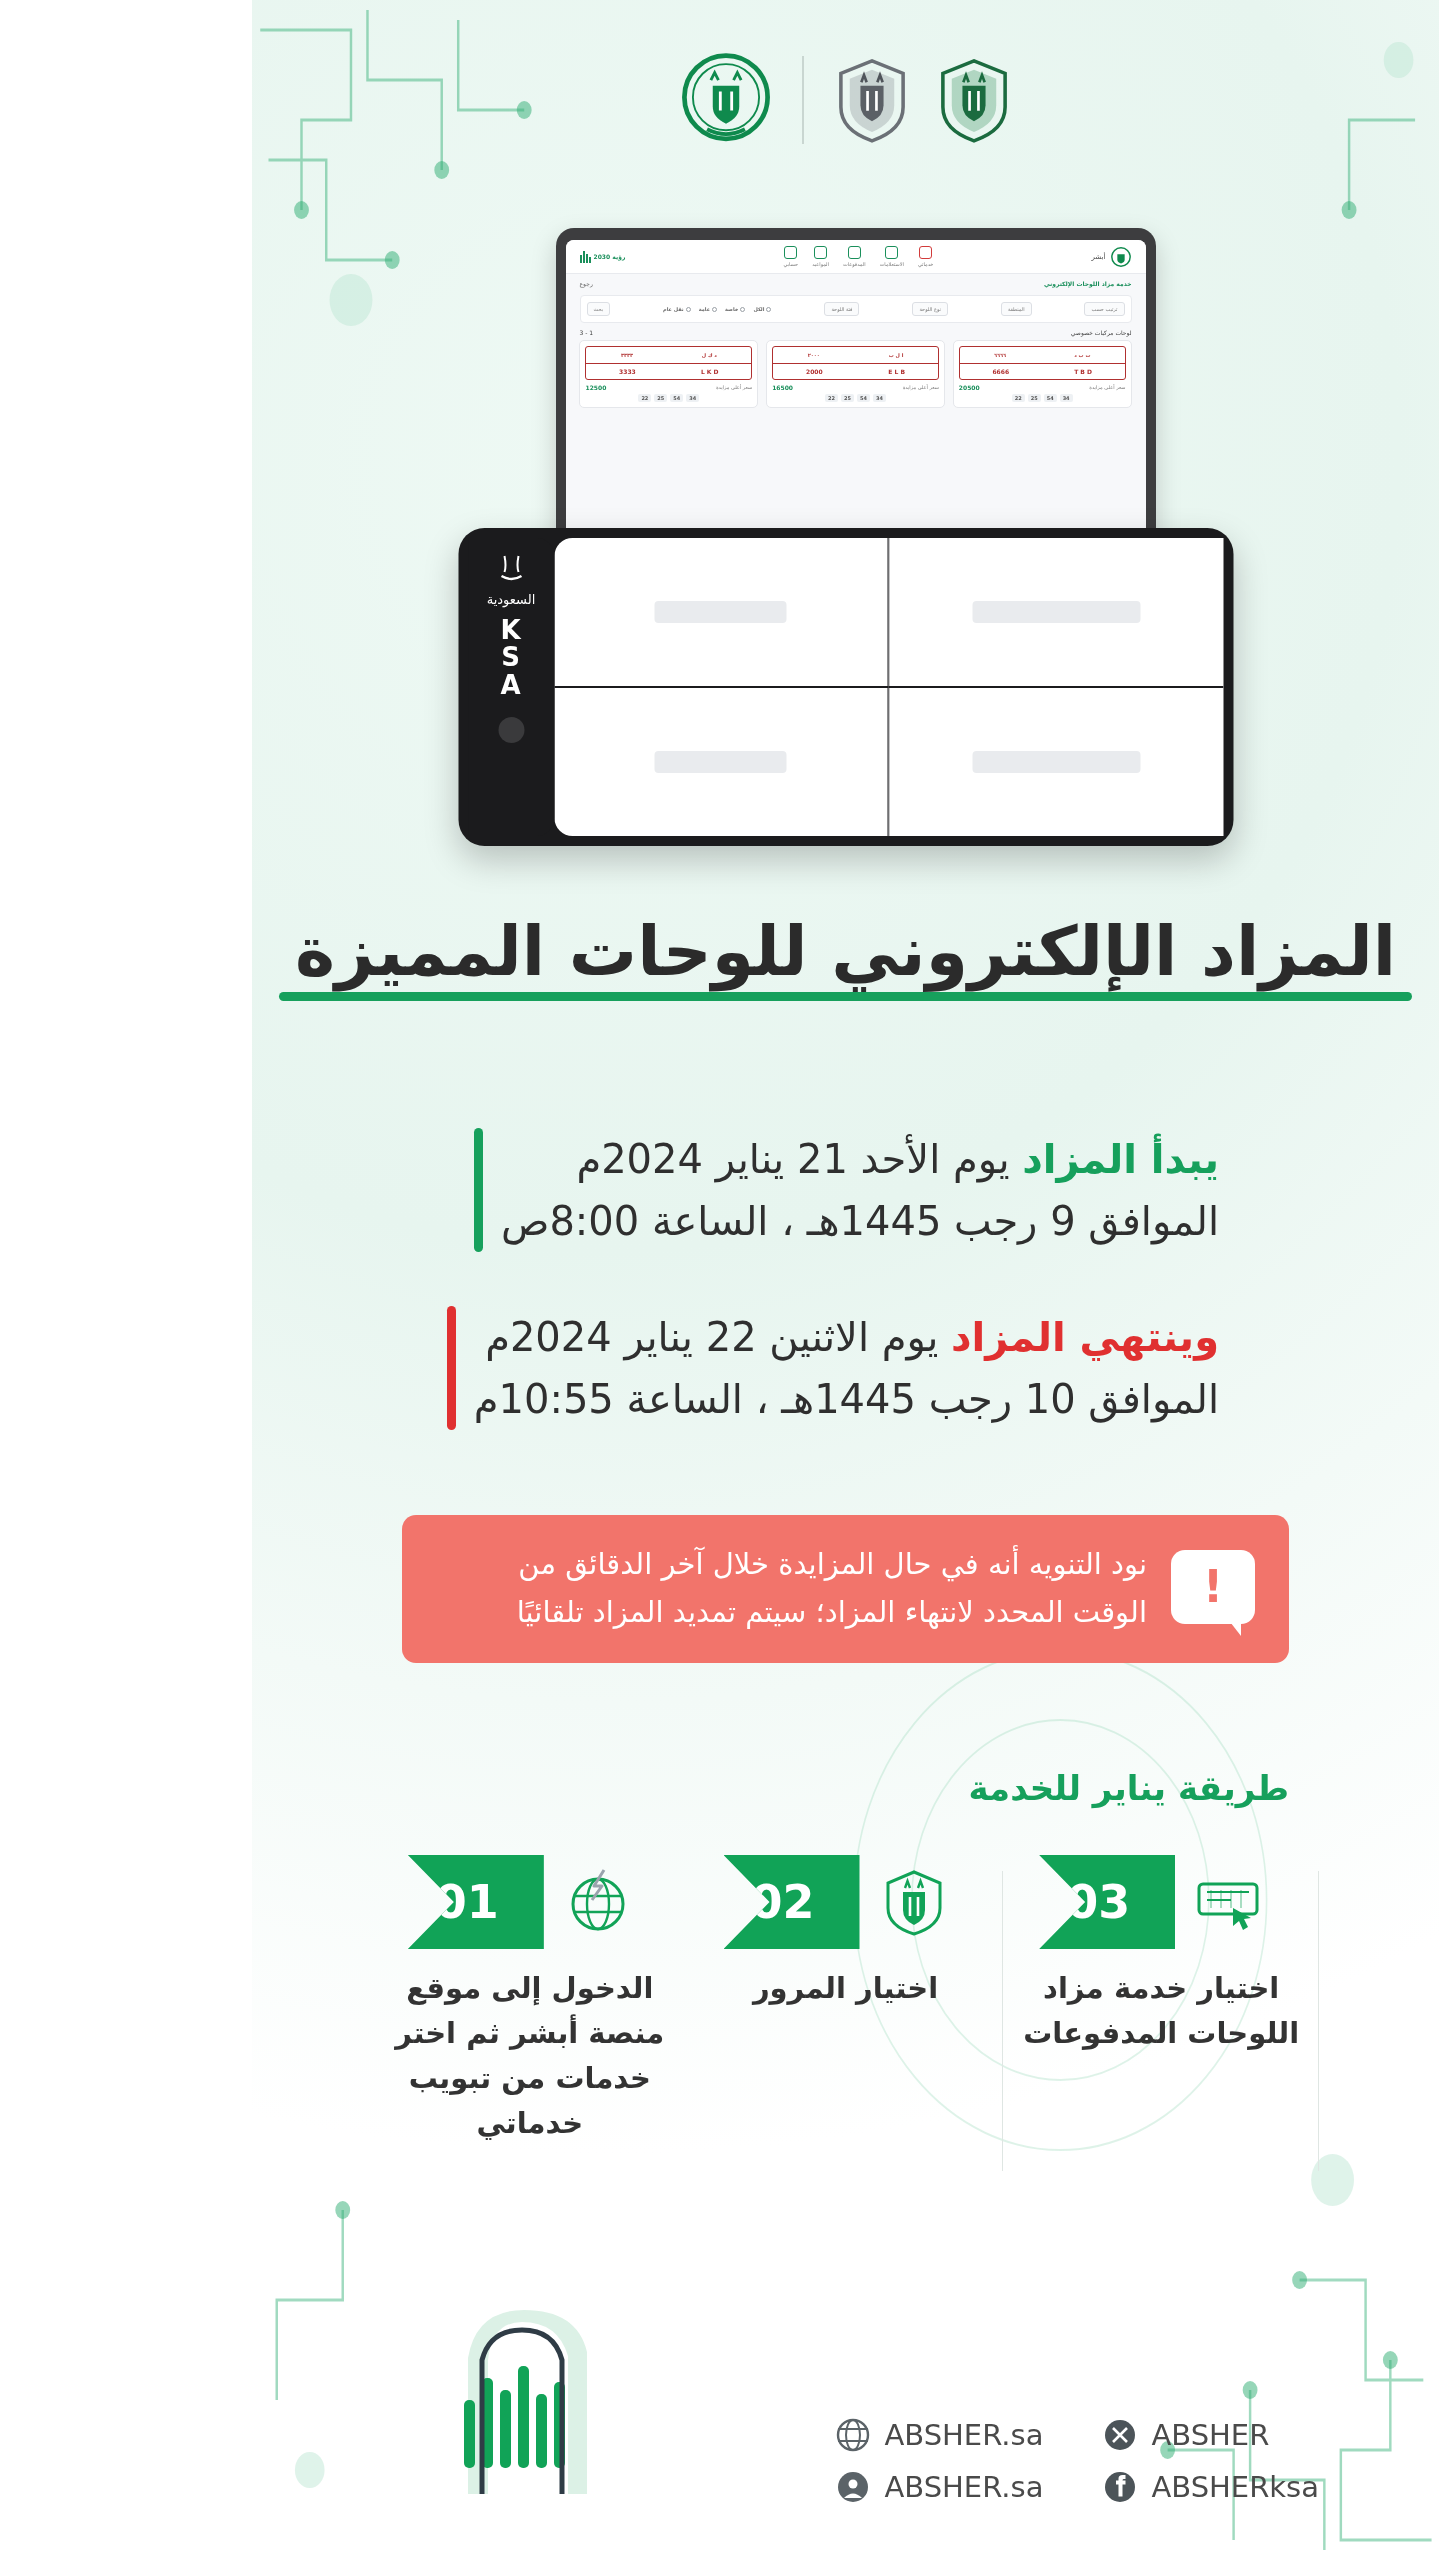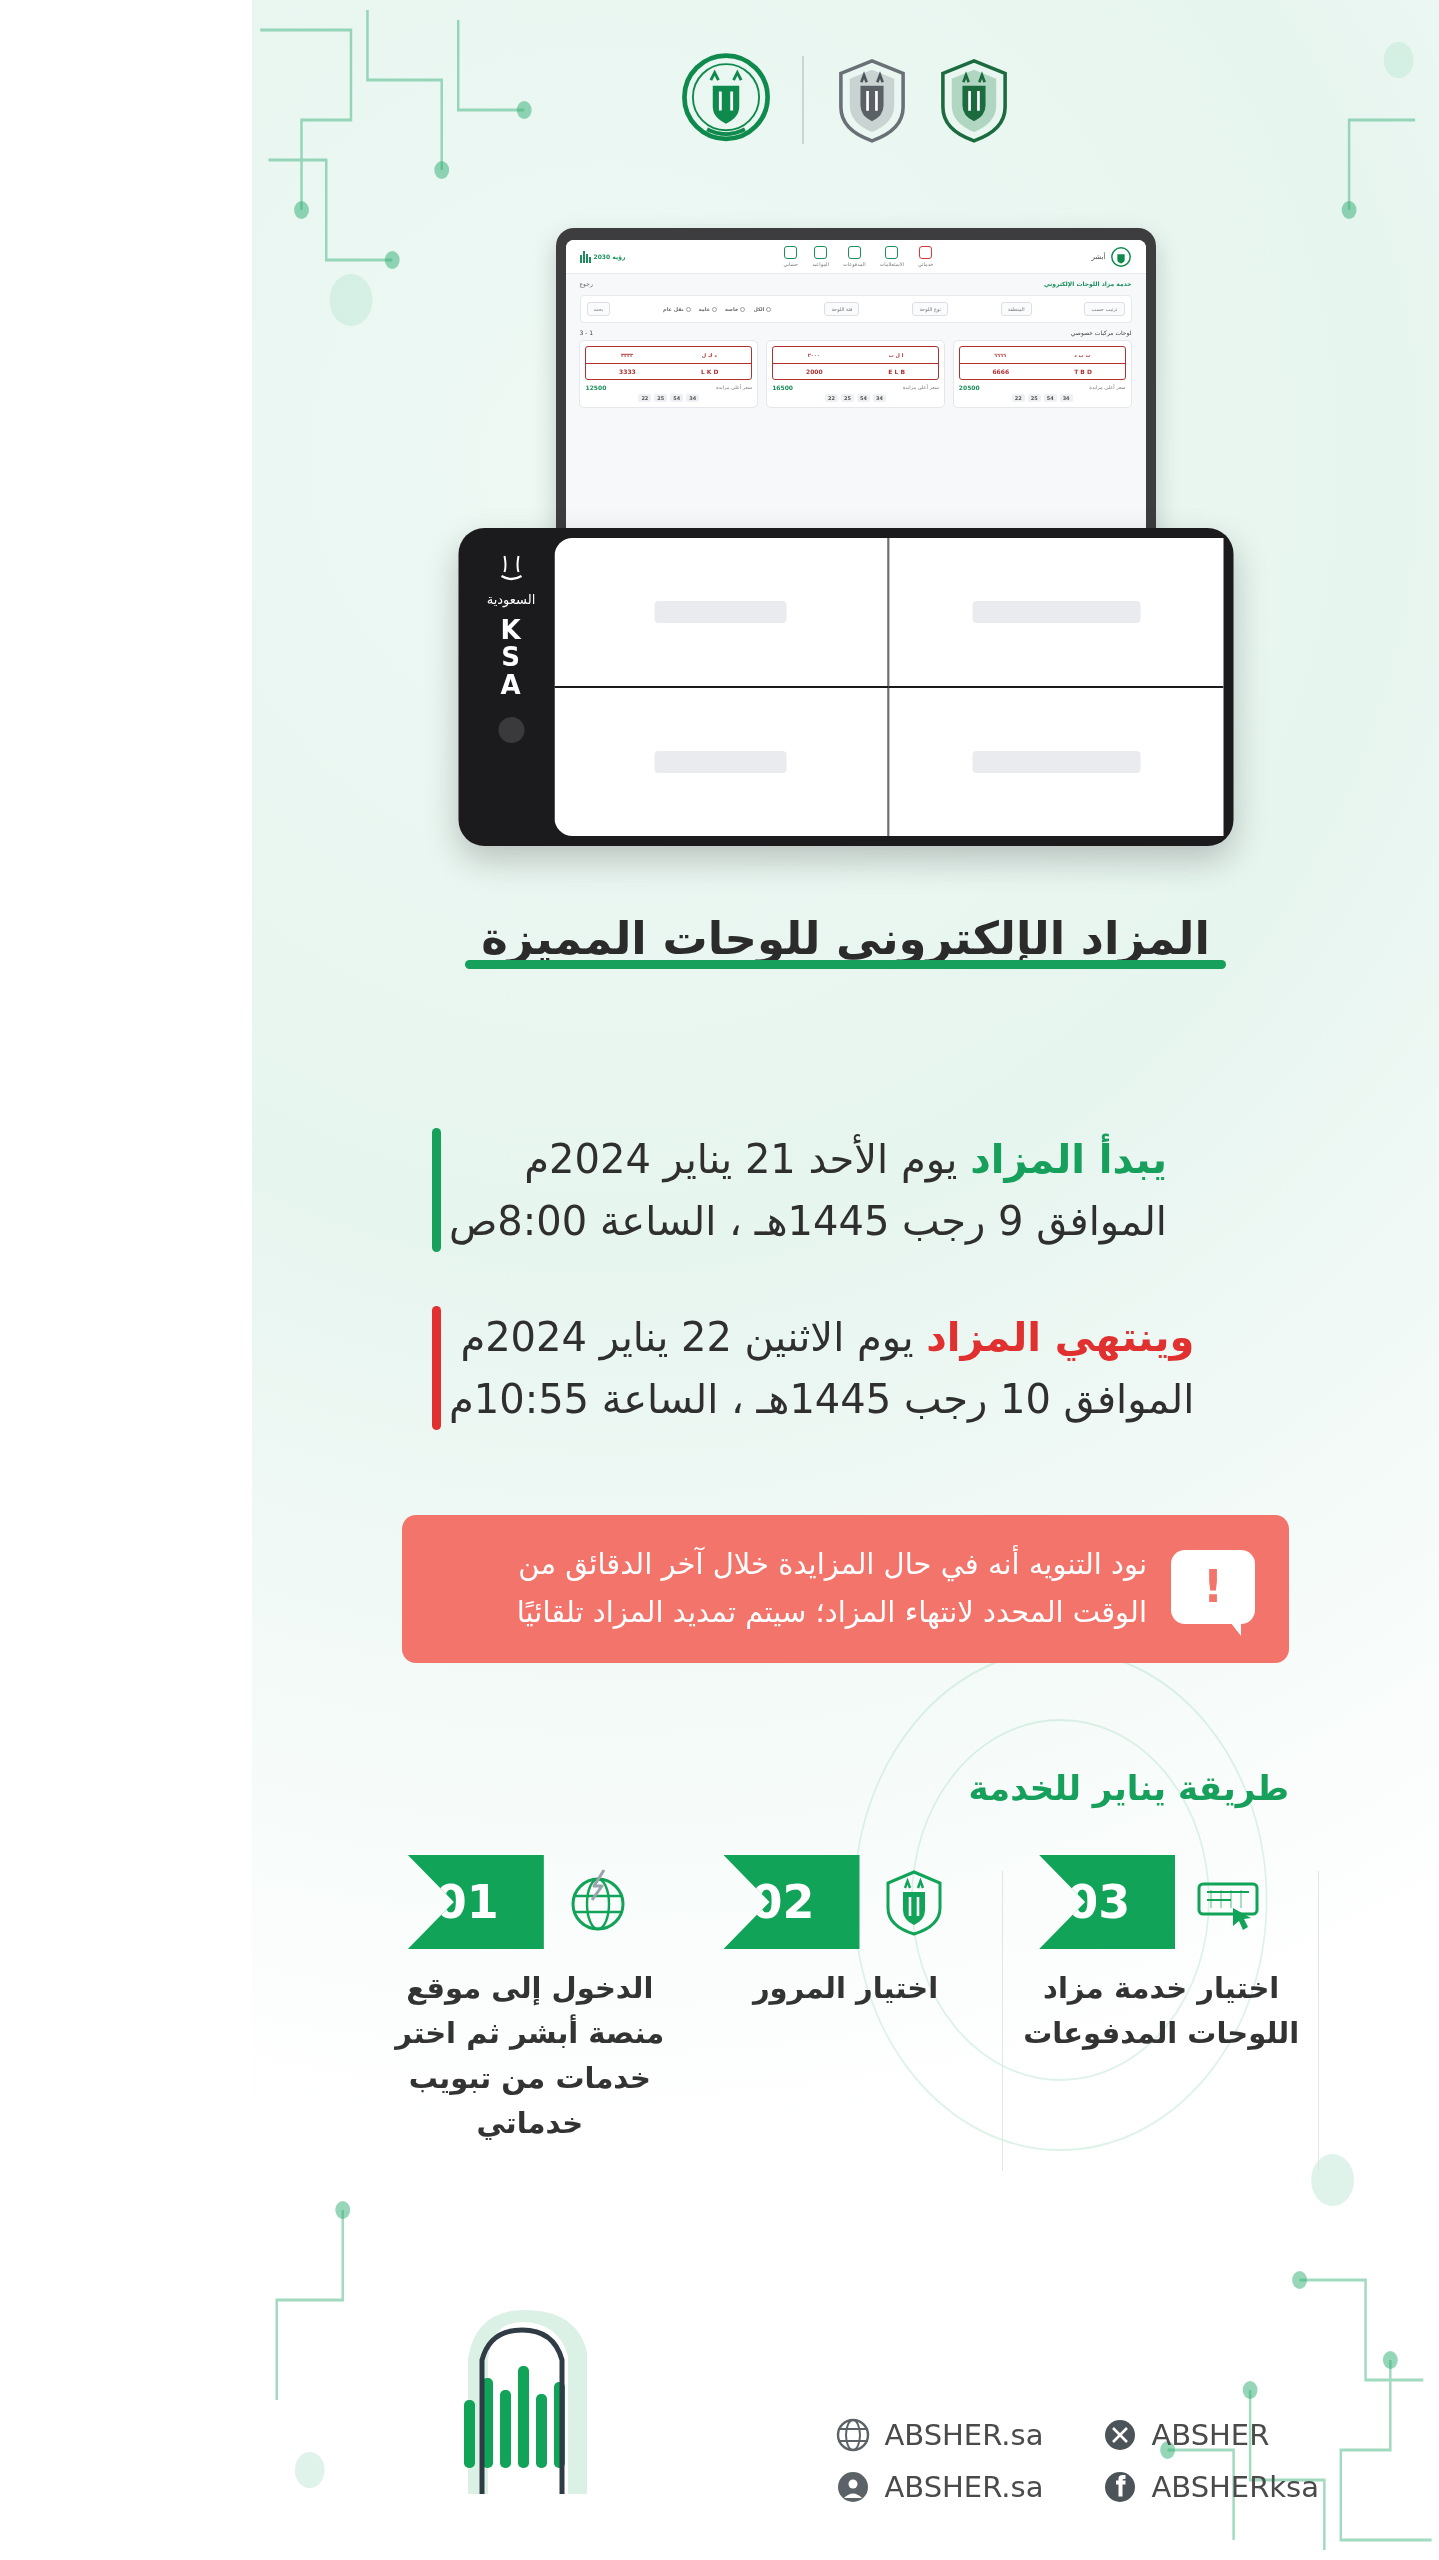--- a/index.html
+++ b/index.html
@@ -133,31 +133,31 @@
   }
   .plate-side .ksa-ar { font-size: 13px; }
   .plate-side .emblem { width: 26px; height: 30px; }
   .plate-side .ksa { font-size: 26px; font-weight: bold; line-height: 1.05; letter-spacing:1px; text-align:center;}
   .plate-side .dot { width:26px;height:26px;border-radius:50%;background:#3a3a3c; margin-top:8px;}
 
   
   .title-wrap { position: absolute; top: 912px; left:0; right:0; text-align:center; }
   .title {
     display:inline-block; position:relative;
-    font-size: 45px; font-weight: bold; color:#2b2b2b; letter-spacing: -1px;
-    padding-bottom: 4px;
+    font-size: 68px; font-weight: bold; color:#2b2b2b; letter-spacing: -1px;
+    padding-bottom: 10px;
   }
   .title::after {
     content:""; position:absolute; bottom:0; right:-16px; left:-16px; height:9px;
     background:#16a05c; border-radius:5px;
   }
 
   
   .schedule { position: absolute; top: 1128px; right: 0; left: 0; padding: 0 220px 0 180px; }
-  .sched-row { display:flex; flex-direction: row; align-items: stretch; gap: 8px; margin-bottom: 54px; justify-content: flex-end;}
+  .sched-row { display:flex; flex-direction: row; align-items: stretch; gap: 18px; margin-bottom: 54px; justify-content: flex-start;}
   .sched-bar { width: 9px; border-radius: 5px; flex: none; }
   .sched-bar.green { background:#16a05c; }
   .sched-bar.red { background:#e03030; }
   .sched-text { text-align: right; font-size: 40px; line-height: 1.55; color:#2f2f2f; }
   .sched-text .k-green { color:#16a05c; font-weight:bold; }
   .sched-text .k-red { color:#e03030; font-weight:bold; }
 
   
   .notice {
     position: absolute; top: 1515px; left: 150px; right: 150px;

